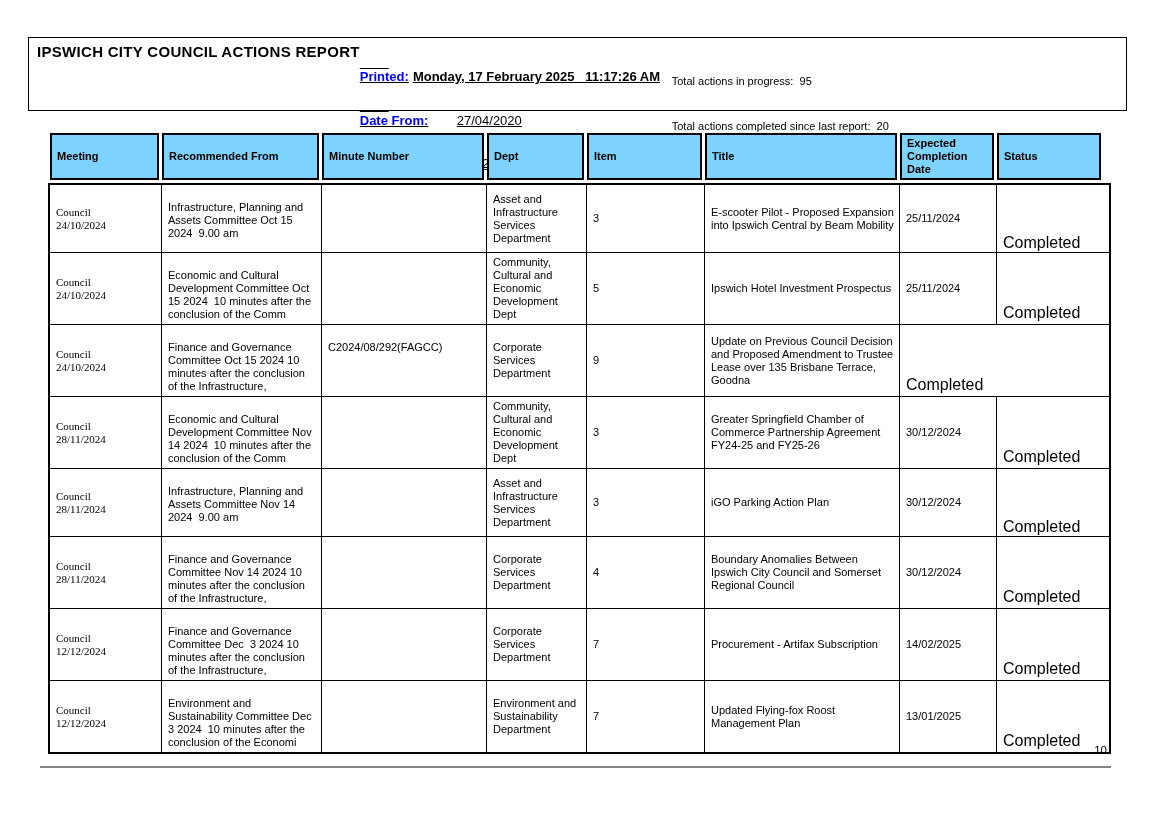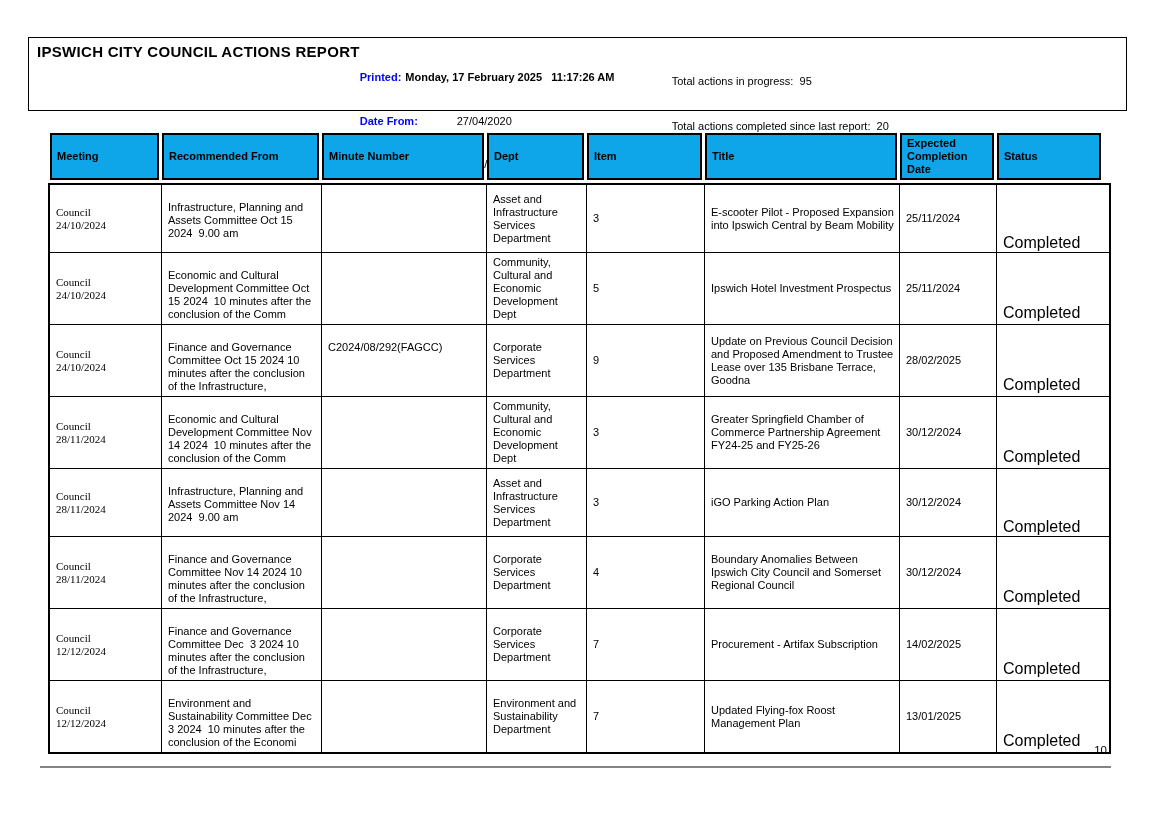--- a/index.html
+++ b/index.html
@@ -16,39 +16,39 @@
   .header-box {
     position: absolute; left: 28px; top: 37px;
     width: 1099px; height: 74px;
     border: 1px solid #000;
     padding: 3px 6px 4px 8px;
     display: flex; flex-direction: row;
   }
   .header-top { display: flex; align-items: flex-start; }
   .title-wrap { flex: 1; text-align: center; padding-top: 2px; }
   .report-title { font-size: 15px; font-weight: bold; letter-spacing: 0.3px; }
-  .meta { width: 312px; font-size: 11px; line-height: 14.5px; white-space: pre; }
+  .meta { width: 312px; font-size: 13px; line-height: 14.5px; white-space: pre; text-decoration: underline; }
   .meta-row { display: flex; }
   .meta-label { color: #0000FF; font-weight: bold; }
   .meta-row.printed .meta-label { margin-right: 4px; }
   .meta-row.printed .meta-value { font-weight: bold; }
   .meta-row.dates .meta-label { width: 97px; }
   .totals { font-size: 11px; line-height: 15px; margin-top: 3px; white-space: pre; }
 
   
   .table-area { position: absolute; left: 48px; top: 133px; width: 1063px; }
   .cols {
     display: grid;
     grid-template-columns: 112px 160px 165px 100px 118px 195px 97px 112px;
   }
   .thead { padding-left: 2px; margin-bottom: 3px; }
   .th {
     margin-right: 3px;
     border: 2px solid #000;
-    background: #0ea5e9;
+    background: #7dd3fc;
     font-weight: bold; font-size: 11px; line-height: 13px;
     display: flex; align-items: center;
     padding: 2px 3px 2px 5px;
     min-height: 44px;
   }
   .th:last-child { margin-right: 8px; }
   .tbody { border: 2px solid #000; background: #fff; }
   .trow { border-bottom: 1px solid #000; min-height: 56px; }
   .trow:last-child { border-bottom: none; }
   .cell {
@@ -137,21 +137,20 @@
           <div class="cell status">Completed</div>
         </div>
         <div class="trow cols">
           <div class="cell meeting">Council
 24/10/2024</div>
           <div class="cell recommended_from">Finance and Governance Committee Oct 15 2024 10 minutes after the conclusion of the Infrastructure,</div>
           <div class="cell minute_number">C2024/08/292(FAGCC)</div>
           <div class="cell dept">Corporate Services Department</div>
           <div class="cell item">9</div>
           <div class="cell title">Update on Previous Council Decision and Proposed Amendment to Trustee Lease over 135 Brisbane Terrace, Goodna</div>
-          <div class="cell expected_completion_date">28/02/2025</div>
           <div class="cell status">Completed</div>
         </div>
         <div class="trow cols">
           <div class="cell meeting">Council
 28/11/2024</div>
           <div class="cell recommended_from">Economic and Cultural Development Committee Nov 14 2024  10 minutes after the conclusion of the Comm</div>
           <div class="cell minute_number"></div>
           <div class="cell dept">Community, Cultural and Economic Development Dept</div>
           <div class="cell item">3</div>
           <div class="cell title">Greater Springfield Chamber of Commerce Partnership Agreement FY24-25 and FY25-26</div>

